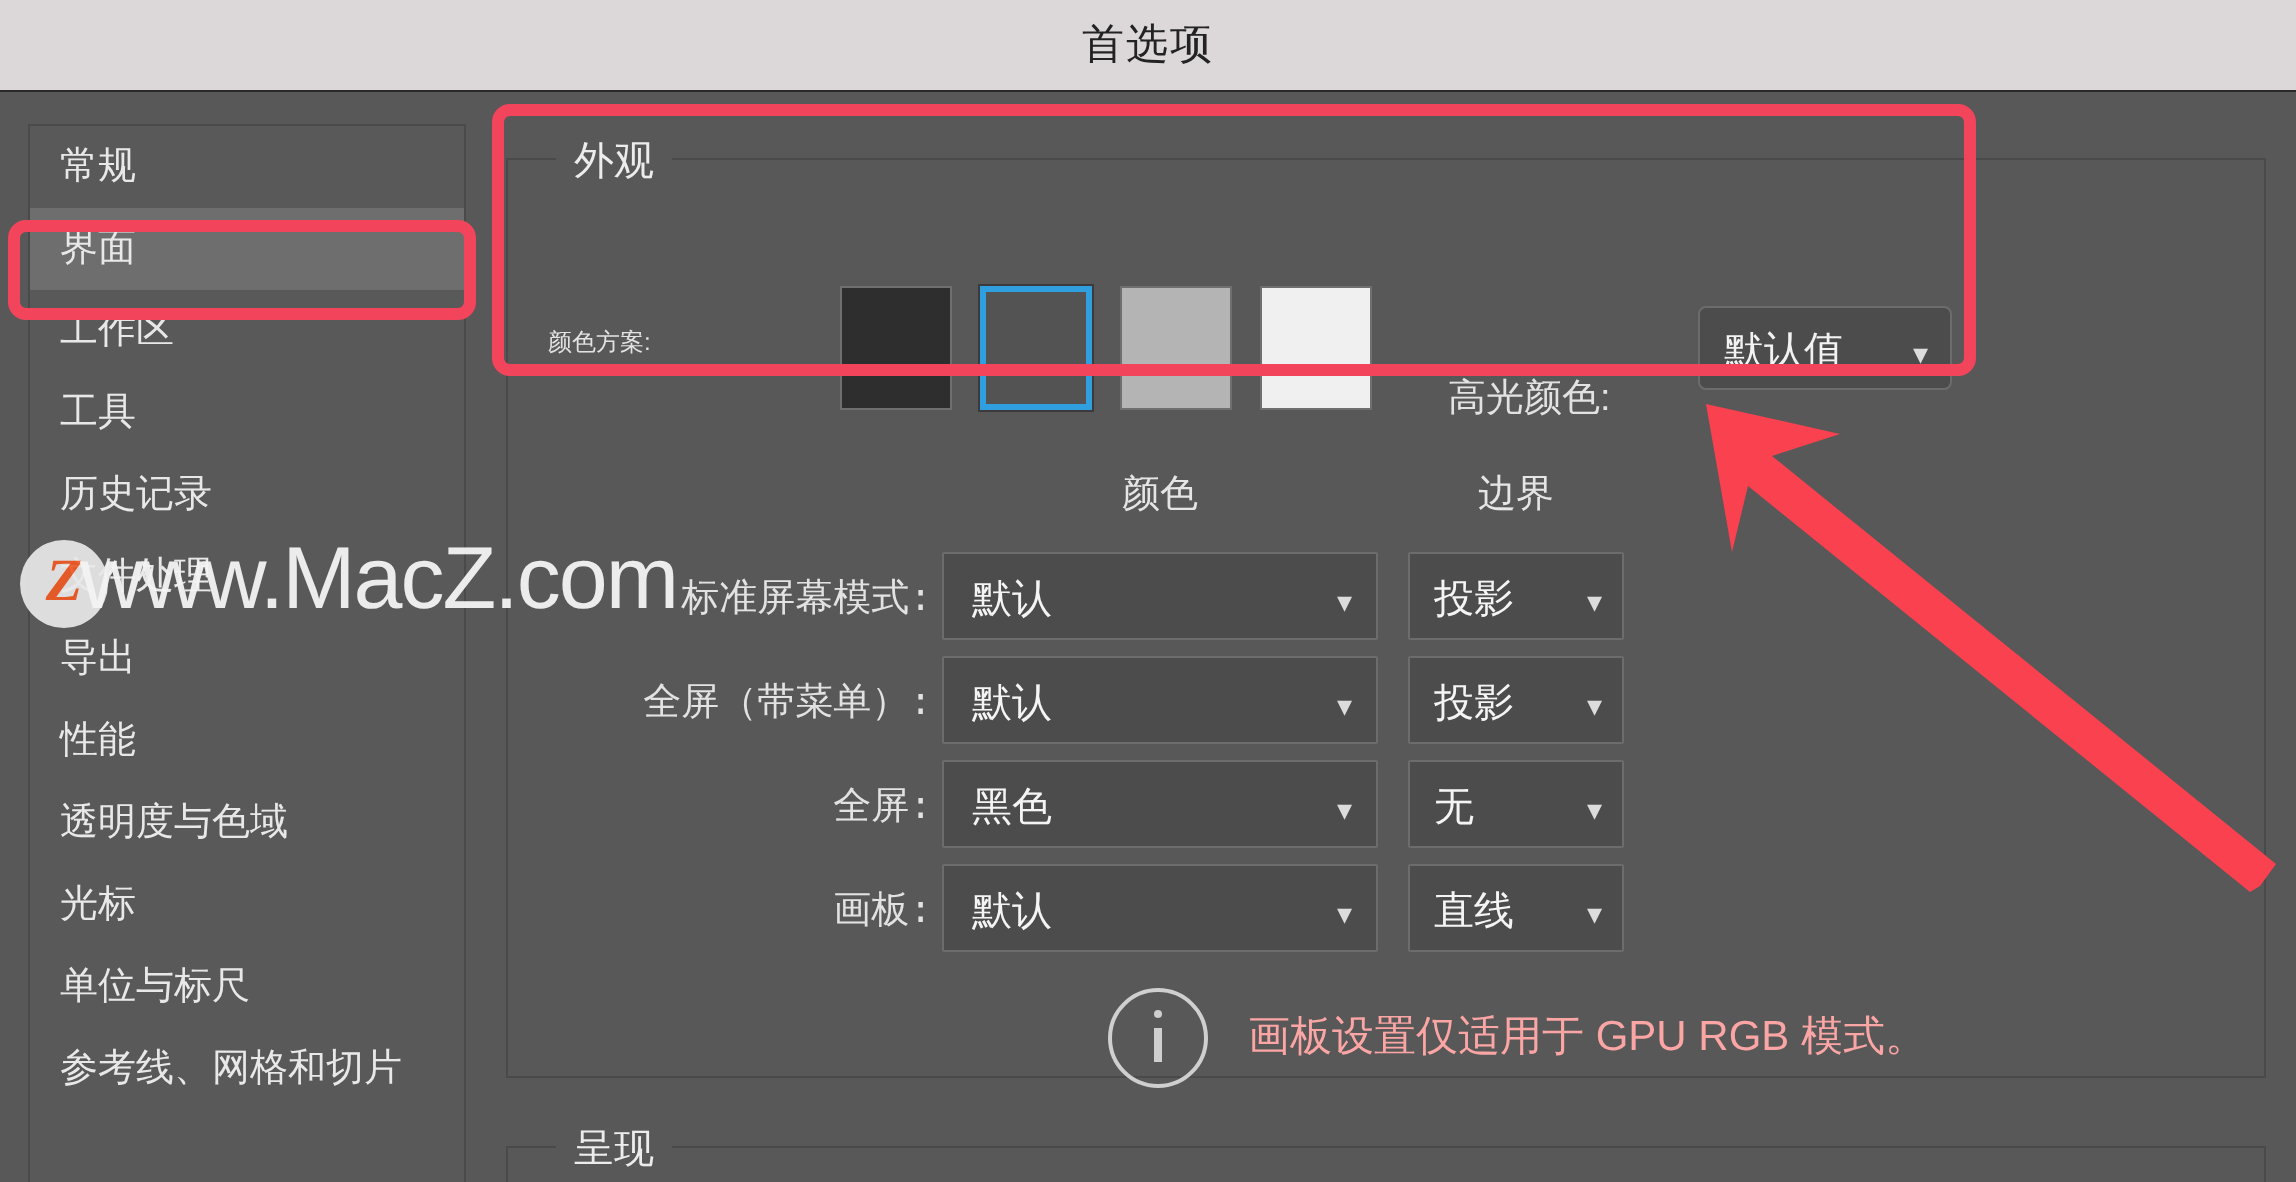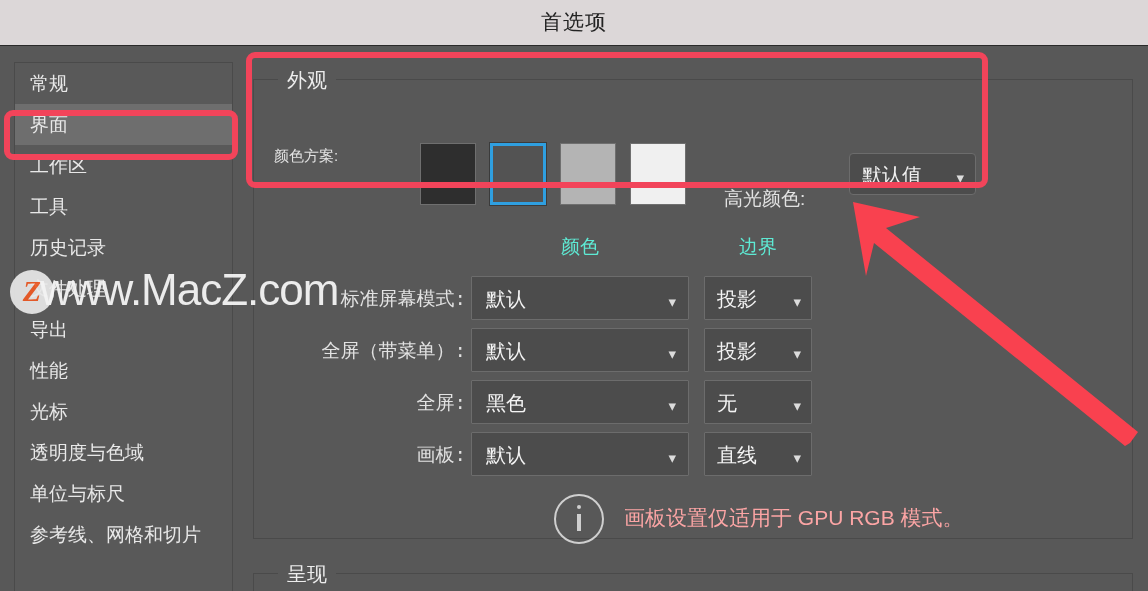--- a/index.html
+++ b/index.html
@@ -93,22 +93,22 @@
   }
 
   
   #scheme-row {
     position: absolute;
     left: 20px; top: 63px;
     width: 840px; height: 66px;
   }
   #scheme-label {
     position: absolute;
-    left: 0; top: 4px;
-    font-size: 15px;
+    left: 0; top: 20px;
+    font-size: 12px;
     color: #e2e2e2;
     white-space: nowrap;
   }
   .swatch {
     position: absolute;
     top: 0;
     width: 56px; height: 62px;
     border: 1px solid #6f6f6f;
   }
   .swatch.selected {
@@ -148,21 +148,21 @@
     color: #dcdcdc;
     font-size: 15px;
     line-height: 1;
   }
   #highlight-select .caret { right: 11px; top: 16px; }
 
   
   .col-head {
     position: absolute;
     font-size: 19px;
-    color: #5eead4;
+    color: #e5e5e5;
     text-align: center;
     white-space: nowrap;
   }
   #head-color  { left: 217px; top: 154px; width: 218px; }
   #head-border { left: 450px; top: 154px; width: 108px; }
 
   
   .setting-row { position: absolute; left: 0; width: 580px; height: 44px; }
   #row-0 { top: 196px; }
   #row-1 { top: 248px; }
@@ -296,22 +296,22 @@
   <div id="sidebar">
     <div id="sidebar-list">
       <div class="side-item">常规</div>
       <div class="side-item selected">界面</div>
       <div class="side-item">工作区</div>
       <div class="side-item">工具</div>
       <div class="side-item">历史记录</div>
       <div class="side-item">文件处理</div>
       <div class="side-item">导出</div>
       <div class="side-item">性能</div>
+      <div class="side-item">透明度与色域</div>
       <div class="side-item">光标</div>
-      <div class="side-item">透明度与色域</div>
       <div class="side-item">单位与标尺</div>
       <div class="side-item">参考线、网格和切片</div>
     </div>
   </div>
 
   <div id="main">
 
     <div class="group" id="group-appearance">
       <div class="group-title">外观</div>
 

